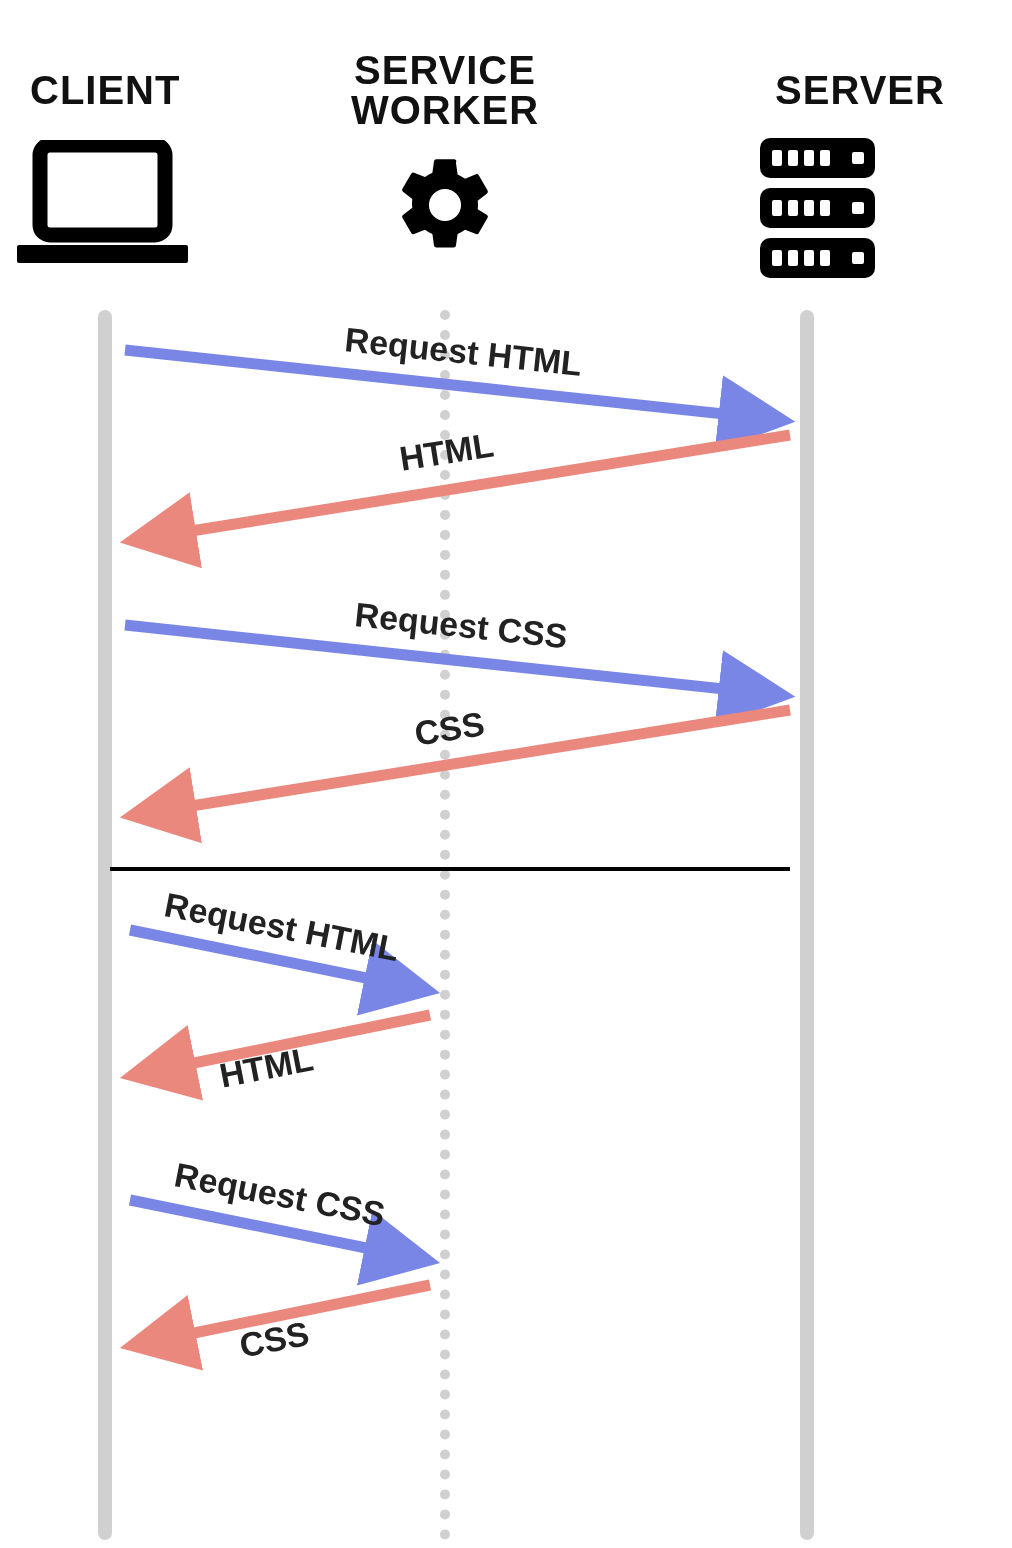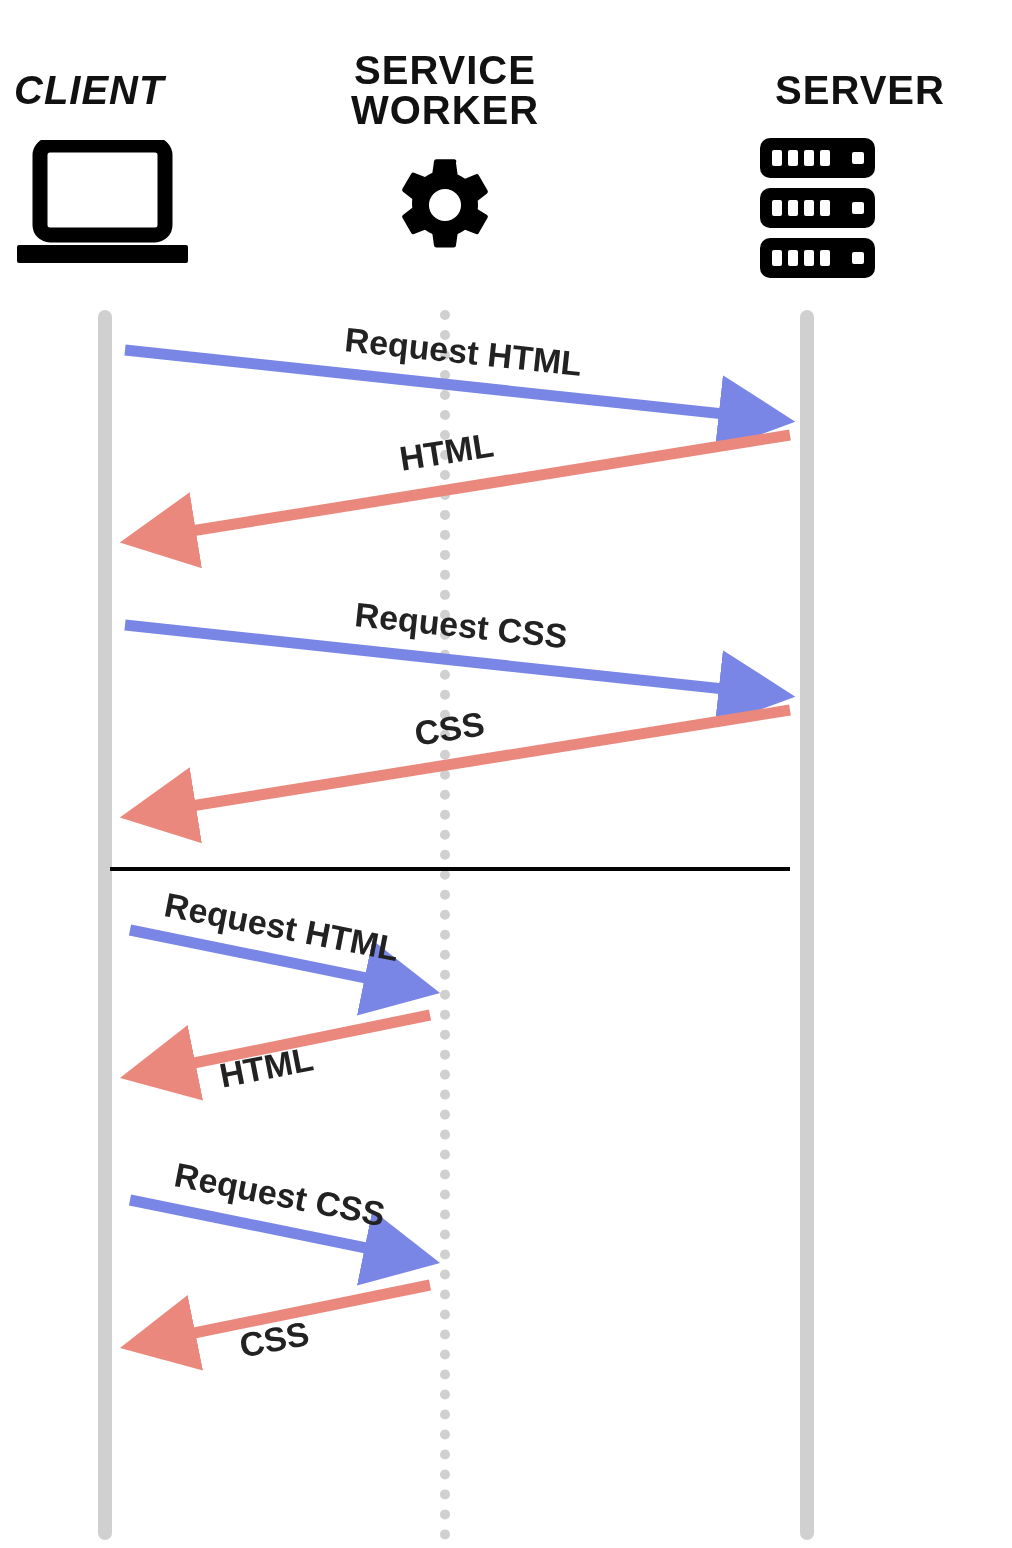--- a/index.html
+++ b/index.html
@@ -24,21 +24,21 @@
   }
   .hdr {
     position: absolute;
     font-weight: 800;
     font-size: 40px;
     color: #111;
     letter-spacing: 1px;
     text-align: center;
     line-height: 1.0;
   }
-  .hdr.client { left: 14px; top: 35px; width: 150px; font-style: italic; }
+  .hdr.client { left: 30px; top: 35px; width: 150px; }
   .hdr.sw     { left: 330px; top: 15px; width: 230px; }
   .hdr.server { left: 730px; top: 35px; width: 260px; }
   .icons-row { position:absolute; top:150px; left:0; width:1012px; height:150px; }
   .icon { position:absolute; }
   .vline {
     position:absolute;
     width:14px;
     background:#d0d0d0;
     border-radius:7px;
   }

